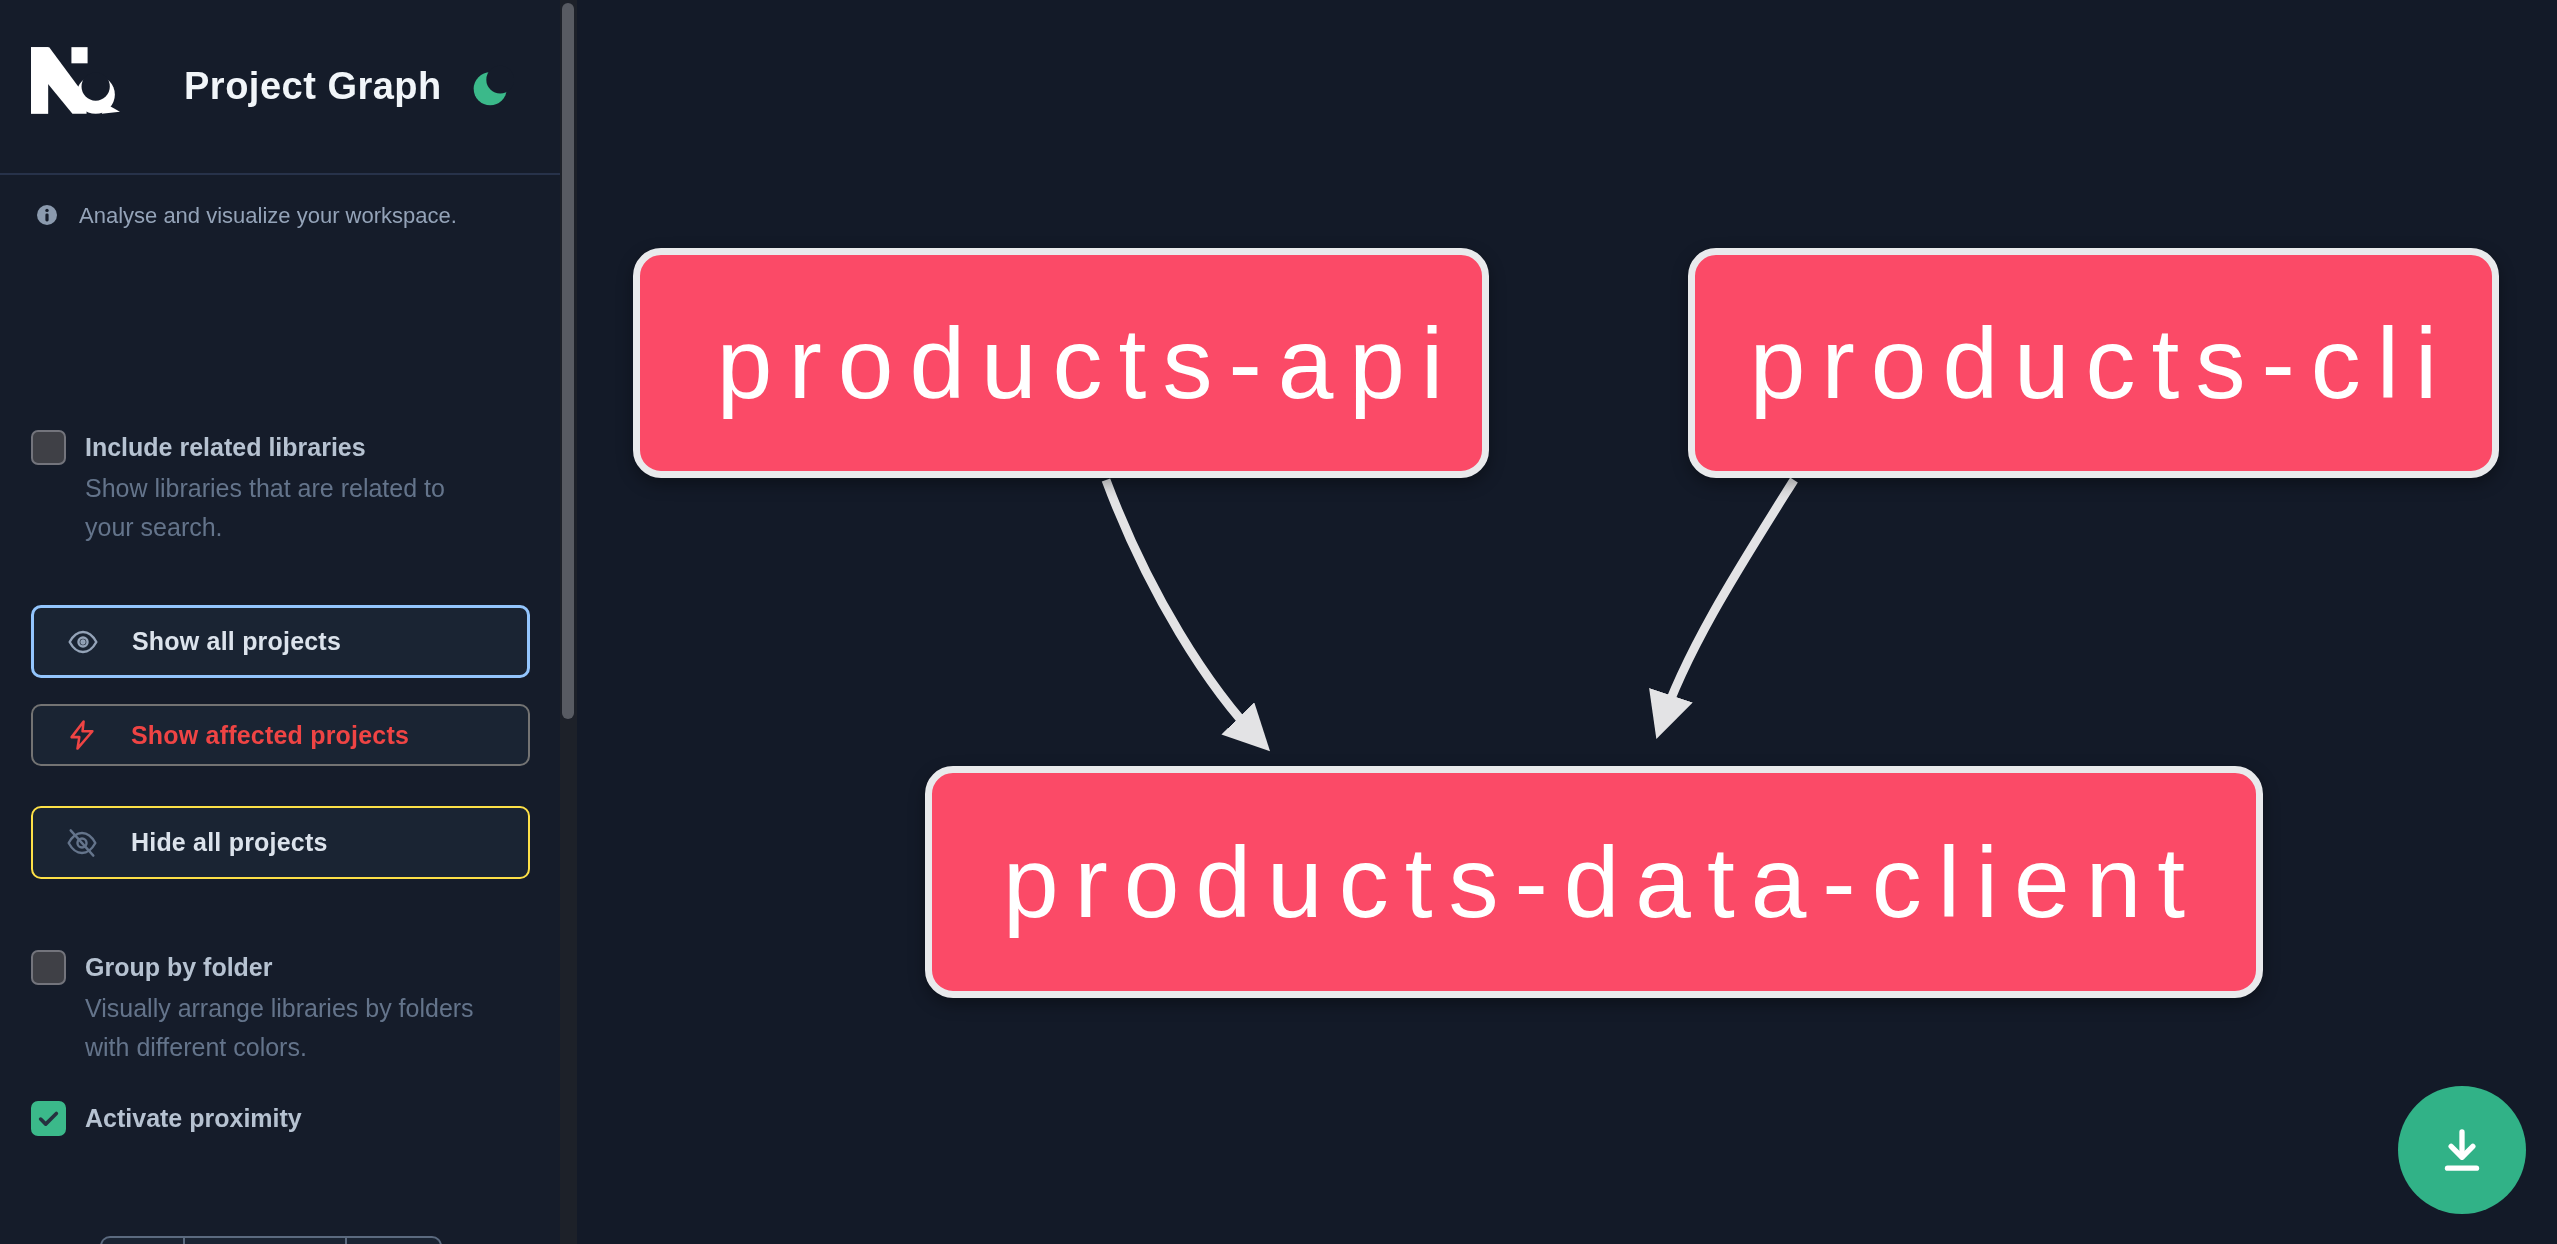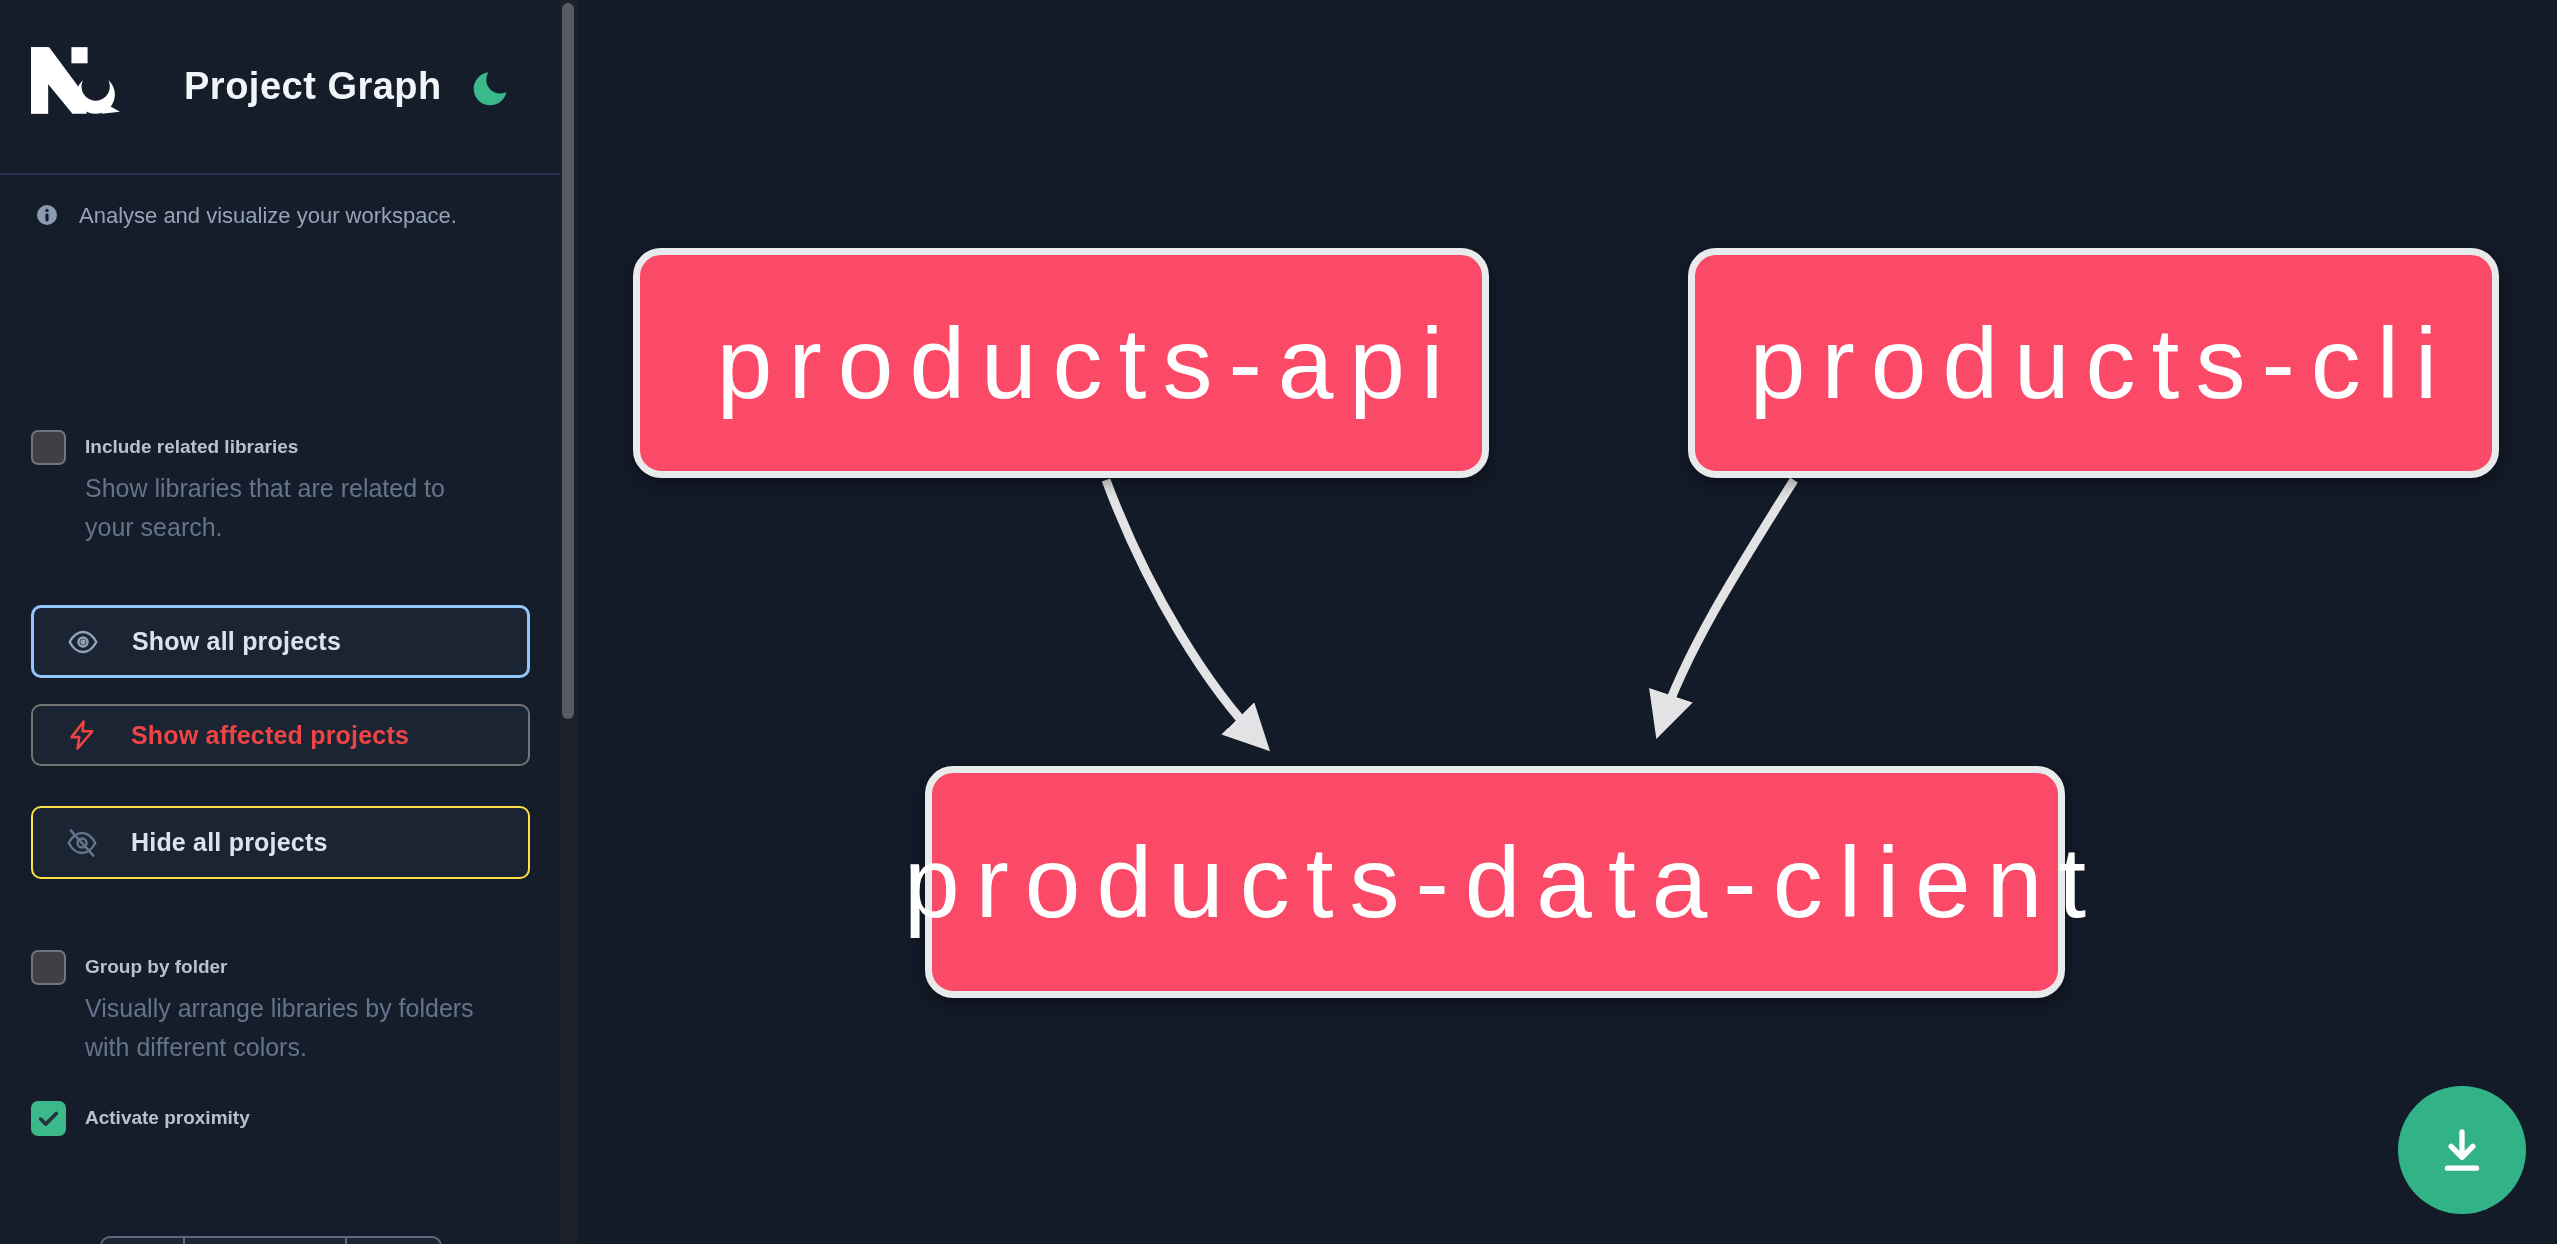--- a/index.html
+++ b/index.html
@@ -34,21 +34,21 @@
   .check-row { position:absolute; left:31px; width:500px; }
   .row-related { top:428px; }
   .row-group   { top:948px; }
   .row-prox    { top:1099px; }
   .checkbox { position:absolute; left:0; top:2px; width:35px; height:35px; border-radius:7px;
               background:#3f4046; border:2px solid #73747c; cursor:pointer;
               display:flex; align-items:center; justify-content:center; }
   .checkbox svg { display:none; width:27px; height:27px; }
   .checkbox.checked { background:#3bb98a; border-color:#3bb98a; }
   .checkbox.checked svg { display:block; }
-  .check-label { display:block; margin-left:54px; font-size:19px; font-weight:700;
+  .check-label { display:block; margin-left:54px; font-size:25px; font-weight:700;
                  color:#b6c2d1; line-height:38px; cursor:pointer; }
   .check-desc { display:block; margin-left:54px; margin-top:3px; width:410px;
                 font-size:25px; color:#64748b; line-height:39px; }
 
   .side-btn { position:absolute; left:31px; width:499px; height:73px; border-radius:10px;
               background:#1a2433; display:flex; align-items:center; gap:17px;
               padding-left:33px; cursor:pointer; border:2px solid #fde047;
               font-family:"Liberation Sans", sans-serif; }
   .side-btn span { font-size:25px; font-weight:700; color:#dce3ec; letter-spacing:.2px;margin-left:16px; }
   .btn-show-all { top:605px; border:3px solid #93c5fd; }
@@ -71,21 +71,21 @@
   .canvas { position:absolute; left:577px; top:0; width:1980px; height:1244px; background:#131a28; }
   .edges { position:absolute; left:0; top:0; pointer-events:none; }
 
   .node { position:absolute; background:#fb4a67; border:7px solid #e9eaec; border-radius:28px;
           display:flex; align-items:center; justify-content:center; cursor:pointer;
           box-shadow:0 6px 16px rgba(0,0,0,.35); }
   .node span { color:#ffffff; font-size:100px; font-weight:400; letter-spacing:16px;
                white-space:nowrap; padding-left:16px; }
   .node-api    { left:633px;  top:248px; width:856px;  height:230px;padding-left:38px; }
   .node-cli    { left:1688px; top:248px; width:811px;  height:230px; }
-  .node-client { left:925px;  top:766px; width:1140px; height:232px; }
+  .node-client { left:925px;  top:766px; width:1338px; height:232px; }
 
   .fab { position:absolute; left:2398px; top:1086px; width:128px; height:128px; border-radius:50%;
          background:#31b287; border:none; cursor:pointer;
          display:flex; align-items:center; justify-content:center; }
 </style>
 </head>
 <body>
 
 <div class="stage">
 

